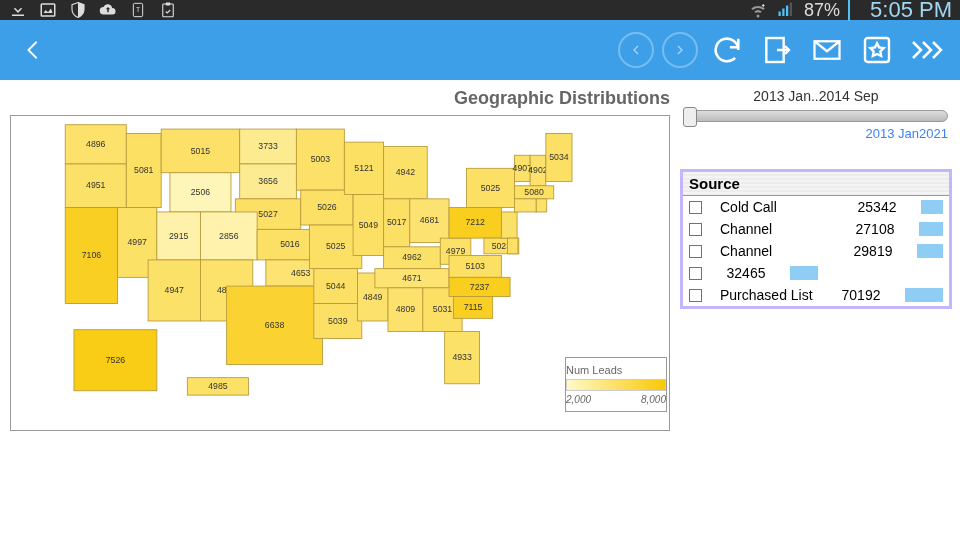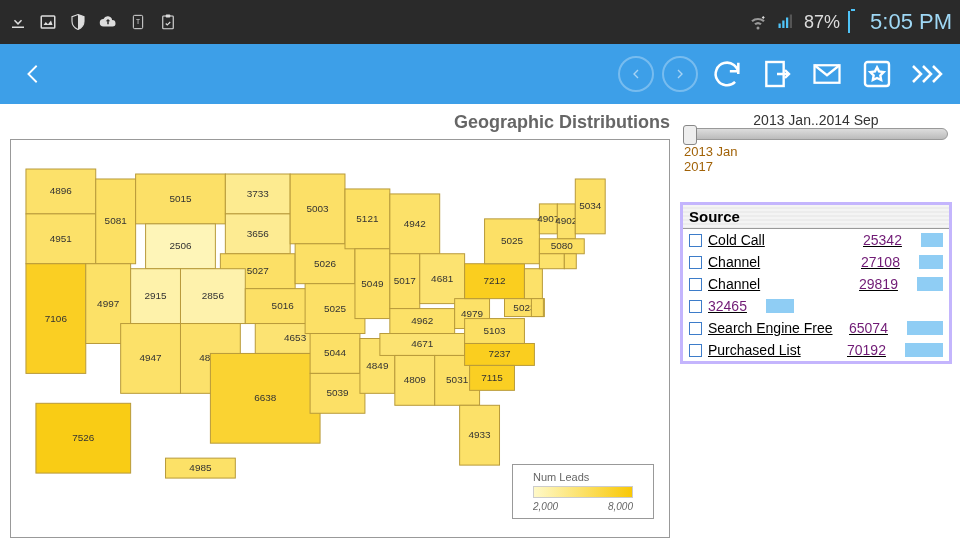--- a/index.html
+++ b/index.html
@@ -1,57 +1,57 @@
 <!DOCTYPE html>
 <html><head>
 <meta charset="utf-8">
 <style>
   * { box-sizing: border-box; margin: 0; padding: 0; }
   body { width: 960px; height: 540px; font-family: Arial, sans-serif; background: #fff; overflow: hidden; }
   
-  .status-bar { height: 44px; background: #2a2a2a; display: flex; align-items: center; padding: 0 8px; color: #dcdcdc; }
+  .status-bar { height: 20px; background: #2a2a2a; display: flex; align-items: center; padding: 0 8px; color: #dcdcdc; }
   .status-left { display: flex; gap: 10px; align-items: center; }
   .status-right { margin-left: auto; display: flex; gap: 8px; align-items: center; font-size: 18px; }
   .status-icon { width: 20px; height: 20px; display: flex; align-items: center; justify-content: center; }
   .battery-box { width: 10px; height: 18px; border: 1.5px solid #4fc3f7; position: relative; }
   .battery-box::before { content:""; position:absolute; top:-3px; left:2px; width:4px; height:2px; background:#4fc3f7; }
   .battery-fill { position:absolute; bottom:0; left:0; right:0; height:87%; background:#4fc3f7; }
   
   .app-bar { height: 60px; background: #3d9fe8; display: flex; align-items: center; padding: 0 8px; }
   .app-bar-icon { width: 42px; height: 42px; display: flex; align-items: center; justify-content: center; color: #fff; margin: 0 4px; }
   .app-bar-icon.circle { border: 2px solid rgba(255,255,255,0.55); border-radius: 50%; width:36px; height:36px; }
   .app-bar-spacer { flex: 1; }
   
   .content { display: flex; height: calc(540px - 96px); }
   .left-panel { width: 680px; padding: 4px 10px 10px 10px; }
   .right-panel { width: 280px; padding: 8px 8px 8px 0; display:flex; flex-direction:column; gap:28px; }
   
   .title { text-align: right; color: #666; font-weight: bold; font-size: 18px; margin: 4px 0 6px; }
   
-  .map-frame { border: 1px solid #999; height: 399px; position: relative; background:#fff; }
+  .map-frame { border: 1px solid #999; height: 316px; position: relative; background:#fff; }
   .map-svg { width: 100%; height: 100%; }
   .state { stroke: #b89a3a; stroke-width: 1; }
   .lbl { font-size: 10px; fill: #333; font-family: Arial; }
   
-  .legend-box { position:absolute; right:15px; bottom:18px; background:#fff; border:1px solid #999; padding:6px 20px; font-size:11px; color:#666; }
+  .legend-box { position:absolute; right:2px; bottom:18px; background:#fff; border:1px solid #999; padding:6px 0; font-size:11px; color:#666; }
   .legend-grad { width:100px; height:12px; background: linear-gradient(to right, #fff9c8, #f9c806); margin:3px 0; border:1px solid #ccc;}
   .legend-vals { display:flex; justify-content:space-between; font-size:10px;font-style:italic; }
   
   .time-wrap { padding: 0 4px; }
-  .time-label { text-align:center; font-size:14px; color:#333; margin-bottom:0; }
+  .time-label { text-align:center; font-size:14px; color:#333; margin-bottom:6px; }
   .time-track { height:12px; background: linear-gradient(#ddd,#bbb); border-radius:6px; border:1px solid #999; position:relative; }
   .time-thumb { position:absolute; left:-2px; top:-4px; width:14px; height:20px; background:#eee; border:1px solid #888; border-radius:3px; }
-  .time-ends { display:flex; justify-content:flex-end; font-size:13px; color:#a16207; margin-top:4px;flex-direction:column; }
+  .time-ends { display:flex; justify-content:flex-end; font-size:13px; color:#3b82f6; margin-top:4px; }
   
   .source-box { border:3px solid #c4b5fd; }
   .source-hdr { background: repeating-linear-gradient(#f4f4f4, #f4f4f4 2px, #ececec 2px, #ececec 4px); border-bottom:1px solid #999; padding:3px 6px; font-weight:bold; font-size:15px; }
-  .source-row { display:flex; align-items:center; padding:3px 6px; font-size:14px; gap:6px;text-decoration:underline; }
+  .source-row { display:flex; align-items:center; padding:3px 6px; font-size:14px; gap:18px; }
   .chk { width:13px; height:13px; border:1.5px solid #3d7cc9; background:#fff; flex-shrink:0; }
   .src-name { flex:1; }
-  .src-val { width:52px; text-align:left; color:#701a75; }
+  .src-val { width:52px; text-align:center; color:#000000; }
   .src-bar { height:14px; background:#8fcdf4; }
 </style>
 </head>
 <body>
 
 <div class="status-bar">
   <div class="status-left">
     <span class="status-icon">
         <svg width="18" height="18" viewBox="0 0 24 24" fill="#ddd">
           <path d="M12 3v10l-4-4-1.4 1.4L12 16l5.4-5.6L16 9l-4 4V3zM4 18h16v2H4z"></path>
@@ -269,21 +269,21 @@
     </div>
   </div>
   <div class="right-panel">
     <div class="time-wrap">
       <div class="time-label">2013 Jan..2014 Sep</div>
       <div class="time-track">
           <div class="time-thumb"></div>
         </div>
       <div class="time-ends">
           <span>2013 Jan</span>
-          <span>2017</span>
+          <span>2021</span>
         </div>
     </div>
     <div class="source-box">
       <div class="source-hdr">Source</div>
       <div id="src-rows">
           <div class="source-row">
             <span class="chk"></span>
     <span class="src-name">Cold Call</span>
     <span class="src-val">25342</span>
     <span class="src-bar" style="width:22px"></span>
@@ -297,26 +297,20 @@
           <div class="source-row">
             <span class="chk"></span>
     <span class="src-name">Channel</span>
     <span class="src-val">29819</span>
     <span class="src-bar" style="width:26px"></span>
           </div>
           <div class="source-row">
             <span class="chk"></span>
     <span class="src-val">32465</span>
     <span class="src-bar" style="width:28px"></span>
-          </div>
-          <div class="source-row">
-            <span class="chk"></span>
-    <span class="src-name">Search Engine Free</span>
-    <span class="src-val">65074</span>
-    <span class="src-bar" style="width:36px"></span>
           </div>
           <div class="source-row">
             <span class="chk"></span>
     <span class="src-name">Purchased List</span>
     <span class="src-val">70192</span>
     <span class="src-bar" style="width:38px"></span>
           </div>
         </div>
     </div>
   </div>

